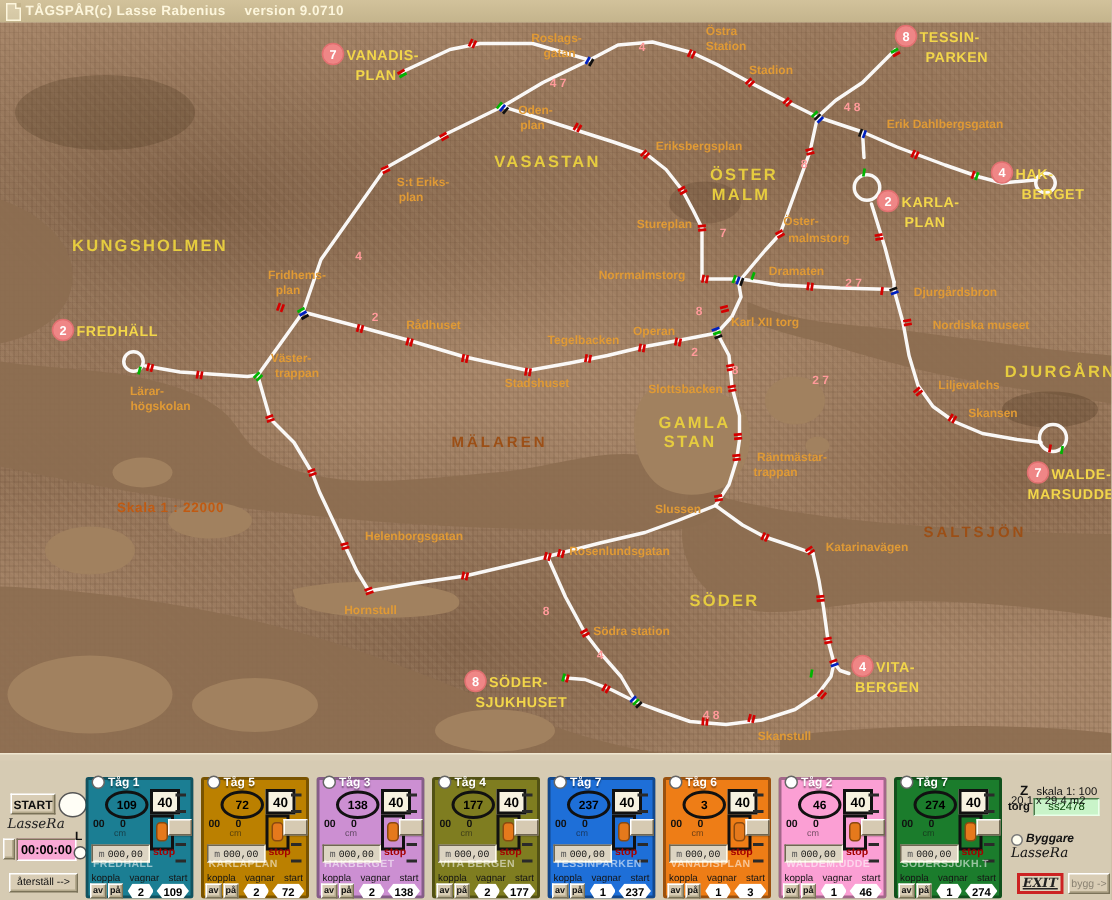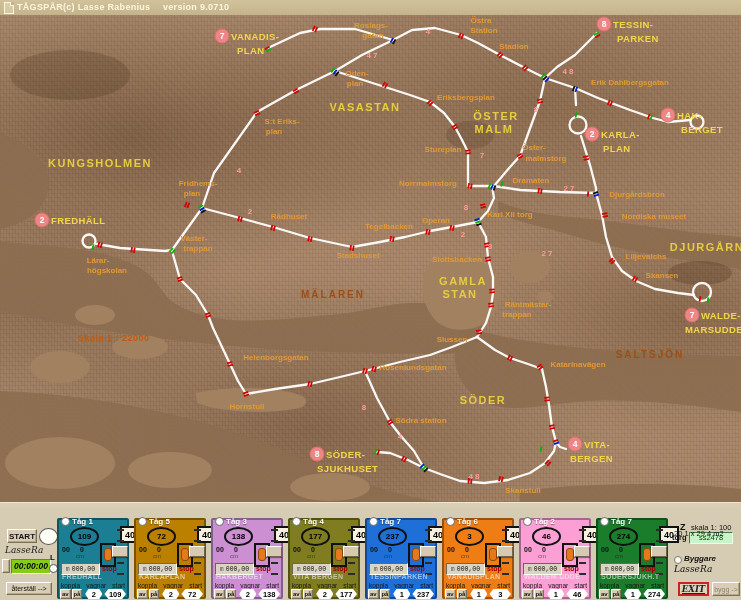--- a/index.html
+++ b/index.html
@@ -37,38 +37,38 @@
   
   .strip{position:absolute;left:0;top:502px;width:741px;height:4px;background:#d9ceb6;border-top:1px solid #efe6d0;}
   .korbar{position:absolute;left:0;top:506px;width:741px;height:14px;background:linear-gradient(#75741f,#5d5c12);}
   .korbar .kt{position:absolute;left:5px;top:2px;color:#fff;font-size:9px;font-weight:bold;letter-spacing:1.5px;}
   .winbtns{position:absolute;right:2px;top:1px;display:flex;gap:1px;}
   .wbtn{width:12px;height:11px;background:#d6cab2;border:1px solid;border-color:#fff #6f6652 #6f6652 #fff;font-size:7px;line-height:9px;text-align:center;color:#222;padding:0;}
 
   
   .deck{position:absolute;left:0;top:520px;width:741px;height:80px;background:#d6cbb3;}
   .btn3d{background:#d9cdb5;border:1px solid;border-color:#fff #7a7258 #7a7258 #fff;box-shadow:inset -1px -1px 0 #b4a98c;color:#111;}
-  .sunk{background:#84cc16;border:1px solid;border-color:#7a7258 #fff #fff #7a7258;font-style:italic;}
+  .sunk{background:#f9a8d4;border:1px solid;border-color:#7a7258 #fff #fff #7a7258;}
   .startbtn{position:absolute;left:7px;top:9px;width:30px;height:14px;font-size:8px;font-weight:bold;padding:0;}
   .lamp{position:absolute;left:39px;top:8px;width:17px;height:15px;border-radius:50%;background:#fffef6;border:1px solid #555;}
   .sig{position:absolute;left:5px;top:25px;font-family:"DejaVu Serif",serif;font-style:italic;font-size:9px;color:#222;}
   .clkbtn{position:absolute;left:2px;top:39px;width:8px;height:14px;padding:0;}
   .clock{position:absolute;left:11px;top:39px;width:38px;height:13px;font-size:8.5px;font-weight:bold;text-align:center;line-height:13px;color:#000;}
   .lbl-l{position:absolute;left:50px;top:33px;font-size:8px;font-weight:bold;color:#111;}
   .mini-circ{position:absolute;left:49px;top:44px;width:7px;height:7px;border-radius:50%;background:#fffef6;border:1px solid #555;}
   .resetbtn{position:absolute;left:6px;top:62px;width:46px;height:13px;font-size:7px;padding:0;}
 
   
   .trains{position:absolute;left:57px;top:-2px;display:flex;gap:5px;}
   .train{position:relative;width:72px;height:81px;border:2px solid rgba(0,0,0,.35);background:var(--c);border-radius:2px;box-sizing:border-box;flex:0 0 auto;}
   .t-legend{position:absolute;top:-3px;left:2px;display:flex;align-items:flex-start;gap:2px;}
   .led{width:7px;height:7px;border-radius:50%;background:#fff;border:1px solid #666;}
   .t-name{font-size:8px;font-weight:bold;color:#fff;text-shadow:0 1px 1px rgba(0,0,0,.45);white-space:nowrap;}
   .t-oval{position:absolute;left:11px;top:7px;width:25px;height:15px;border:2px solid #111;border-radius:50%;display:flex;align-items:center;justify-content:center;font-size:8px;font-weight:bold;color:#000;}
-  .t-speed{position:absolute;left:41px;top:6px;width:16px;height:13px;background:#f7f2e0;border:2px solid #111;display:flex;align-items:center;justify-content:center;font-size:9px;font-weight:bold;color:#000;margin-left:20px;}
+  .t-speed{position:absolute;left:41px;top:6px;width:16px;height:13px;background:#f7f2e0;border:2px solid #111;display:flex;align-items:center;justify-content:center;font-size:9px;font-weight:bold;color:#000;}
   .t-odo1{position:absolute;left:3px;top:26px;font-size:7px;font-weight:bold;color:#111;}
   .t-odo2{position:absolute;left:21px;top:26px;font-size:7px;font-weight:bold;color:#111;}
   .t-cm{position:absolute;left:17px;top:33px;font-size:6px;color:rgba(20,20,20,.6);}
   .t-throttle{position:absolute;left:41px;top:23px;width:12px;height:20px;border:2px solid #111;}
   .t-blob{position:absolute;left:2px;top:3px;width:6px;height:11px;background:#e5791c;border:1px solid #8a4a10;border-radius:3px;}
   .t-mfield{position:absolute;left:2px;top:43px;width:37px;height:10px;background:#dcd4c2;border:1px solid;border-color:#6f6652 #fffbe9 #fffbe9 #6f6652;font-family:"Liberation Mono",monospace;font-size:6.5px;display:flex;align-items:center;justify-content:center;gap:2px;color:#111;}
   .t-mpre{color:#555;}
   .t-stop{position:absolute;left:43px;top:45px;font-size:7px;font-weight:bold;color:#a50000;}
   .t-slider{position:absolute;right:2px;top:7px;width:11px;height:50px;}
   .t-slider i{position:absolute;right:1px;width:7px;border-top:2px solid #2a2a2a;}

